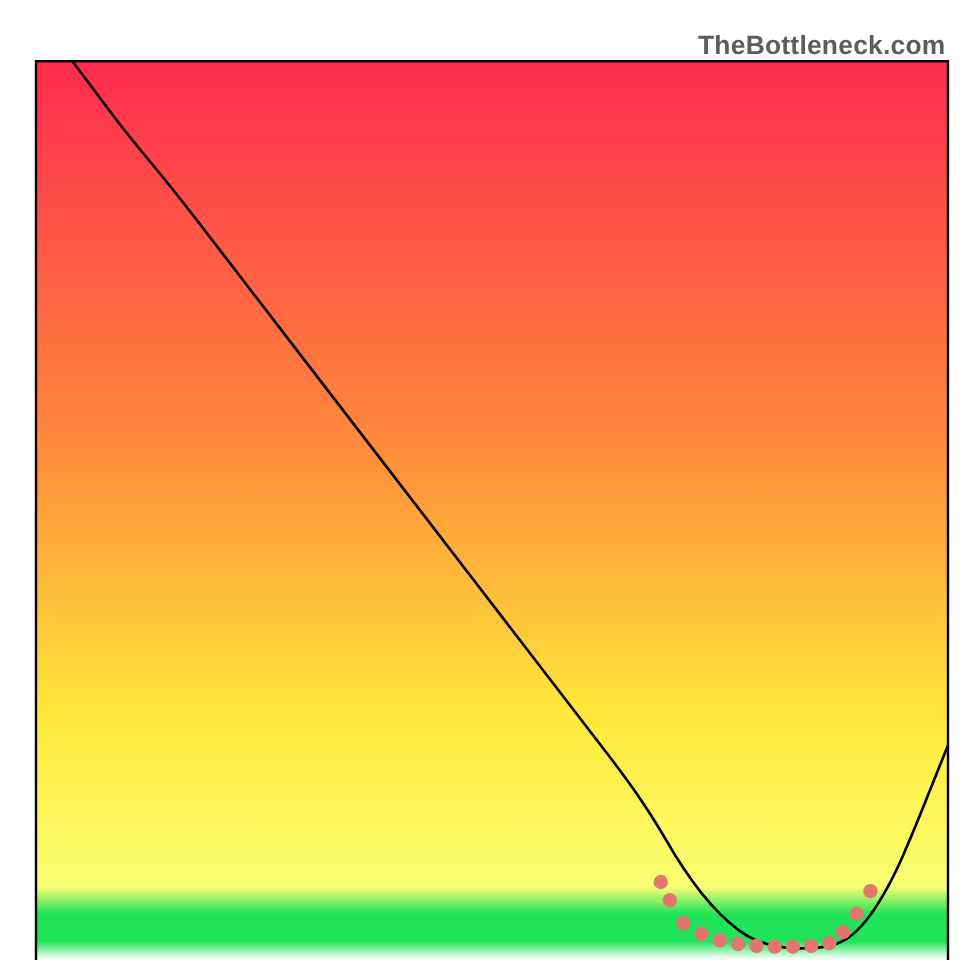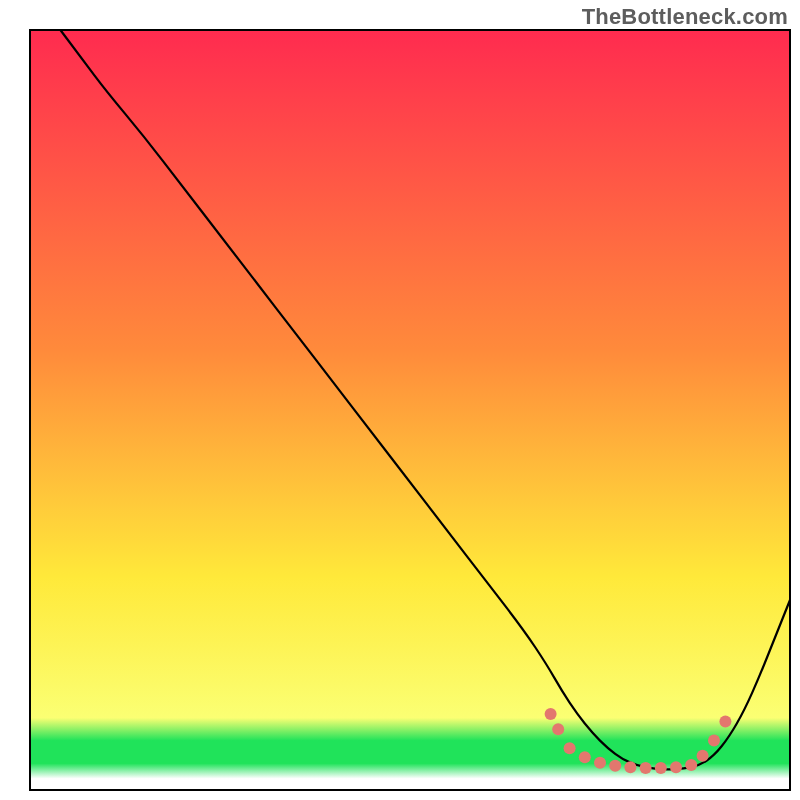--- a/index.html
+++ b/index.html
@@ -7,20 +7,21 @@
     padding: 0;
     width: 800px;
     height: 800px;
     overflow: hidden;
     background: #ffffff;
   }
   .chart-container {
     position: relative;
     width: 800px;
     height: 759px;
+    margin-top: 21px;
   }
   .watermark {
     position: absolute;
     top: 4px;
     right: 12px;
     font-family: Arial, Helvetica, sans-serif;
     font-size: 22px;
     font-weight: bold;
     color: #5d5d5d;
     z-index: 10;

